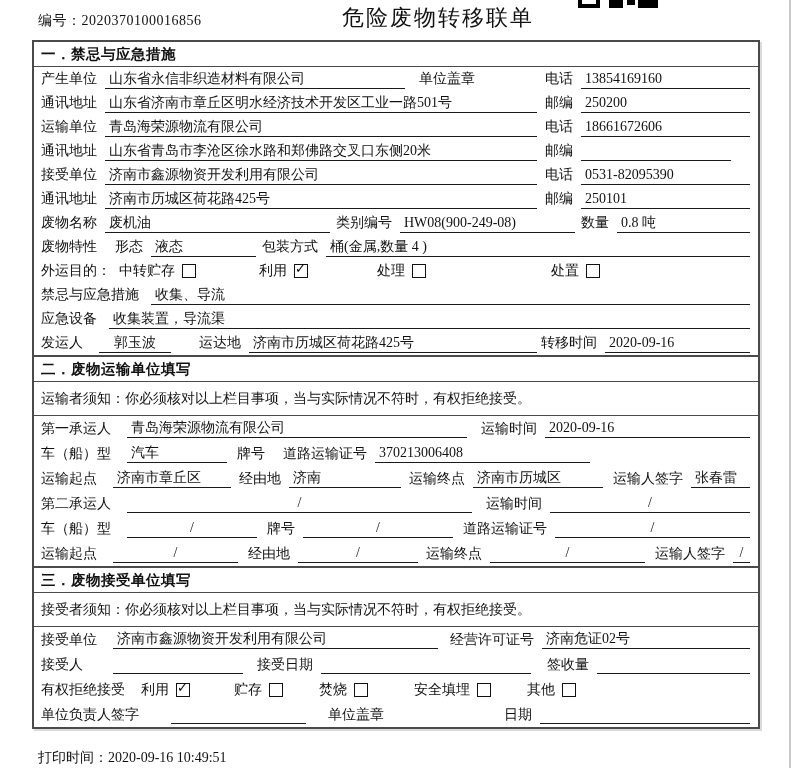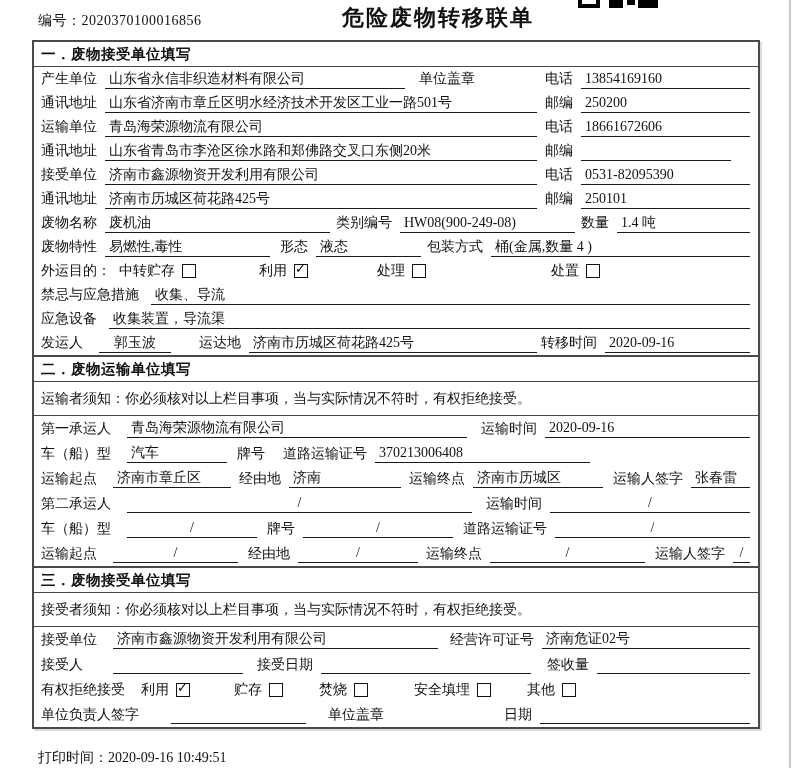--- a/index.html
+++ b/index.html
@@ -2,21 +2,21 @@
 <html><head>
 <meta charset="utf-8">
 <style>
   html,body{margin:0;padding:0}
   body{
     width:796px;height:768px;position:relative;background:#ffffff;
     font-family:"Liberation Serif","DejaVu Serif",serif;
     color:#111;font-size:14px;overflow:hidden;
   }
   .doc-number{position:absolute;left:38px;top:12px;letter-spacing:.5px;white-space:nowrap}
-  .doc-title{position:absolute;left:342px;top:3px;font-size:22px;font-weight:bold;letter-spacing:2px;white-space:nowrap}
+  .doc-title{position:absolute;left:342px;top:3px;font-size:22px;font-weight:normal;letter-spacing:2px;white-space:nowrap}
   .qr{position:absolute;left:578px;top:0;height:8px;display:flex;align-items:flex-start}
   .qr .u{width:22px;height:8px;border-left:4px solid #000;border-right:4px solid #000;border-bottom:4px solid #000;box-sizing:border-box}
   .qr .b1{width:14px;height:8px;background:#000;margin-left:9px}
   .qr .b2{width:8px;height:5px;background:#000;margin-left:4px}
   .qr .b3{width:20px;height:8px;background:#000;margin-left:3px}
   .page-edge{position:absolute;left:789px;top:0;width:2px;height:768px;background:#c9c9c9}
 
   .form{
     position:absolute;left:32px;top:40px;width:724px;
     border:2px solid #4a4a4a;background:#fff;
@@ -60,21 +60,21 @@
 
 <div class="qr">
   <span class="u"></span>
   <span class="b1"></span>
   <span class="b2"></span>
   <span class="b3"></span>
 </div>
 
 <div class="form">
     <div class="sec">
-      <div class="sec-h">一．废物接受单位填写</div>
+      <div class="sec-h">一．禁忌与应急措施</div>
       <div class="row h24">
         <span class="lbl">产生单位</span>
         <span class="val" style="width: 300px;">山东省永信非织造材料有限公司</span>
         <span class="gap" style="width: 14px;"></span>
         <span class="txt">单位盖章</span>
         <span class="gap" style="width: 70px;"></span>
         <span class="lbl">电话</span>
         <span class="val fill">13854169160</span>
       </div>
       <div class="row h24">
@@ -113,25 +113,24 @@
         <span class="val fill">250101</span>
       </div>
       <div class="row h24">
         <span class="lbl">废物名称</span>
         <span class="val" style="width: 225px;">废机油</span>
         <span class="gap" style="width: 6px;"></span>
         <span class="lbl">类别编号</span>
         <span class="val" style="width: 175px;">HW08(900-249-08)</span>
         <span class="gap" style="width: 6px;"></span>
         <span class="lbl">数量</span>
-        <span class="val fill">1.4 吨</span>
+        <span class="val fill">0.8 吨</span>
       </div>
       <div class="row h24">
         <span class="lbl">废物特性</span>
-        <span class="val" style="width: 165px;">易燃性,毒性</span>
         <span class="gap" style="width: 10px;"></span>
         <span class="lbl">形态</span>
         <span class="val" style="width: 105px;">液态</span>
         <span class="gap" style="width: 6px;"></span>
         <span class="lbl">包装方式</span>
         <span class="val fill">桶(金属,数量 4 )</span>
       </div>
       <div class="row h24">
         <span class="lbl">外运目的：</span>
         <span class="chk">

